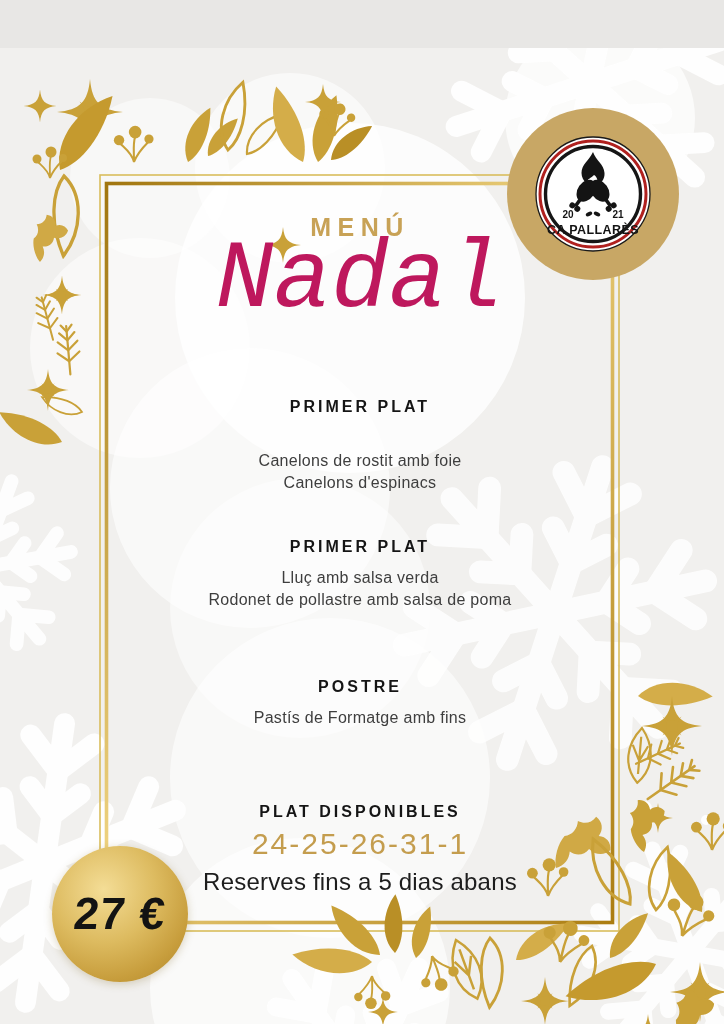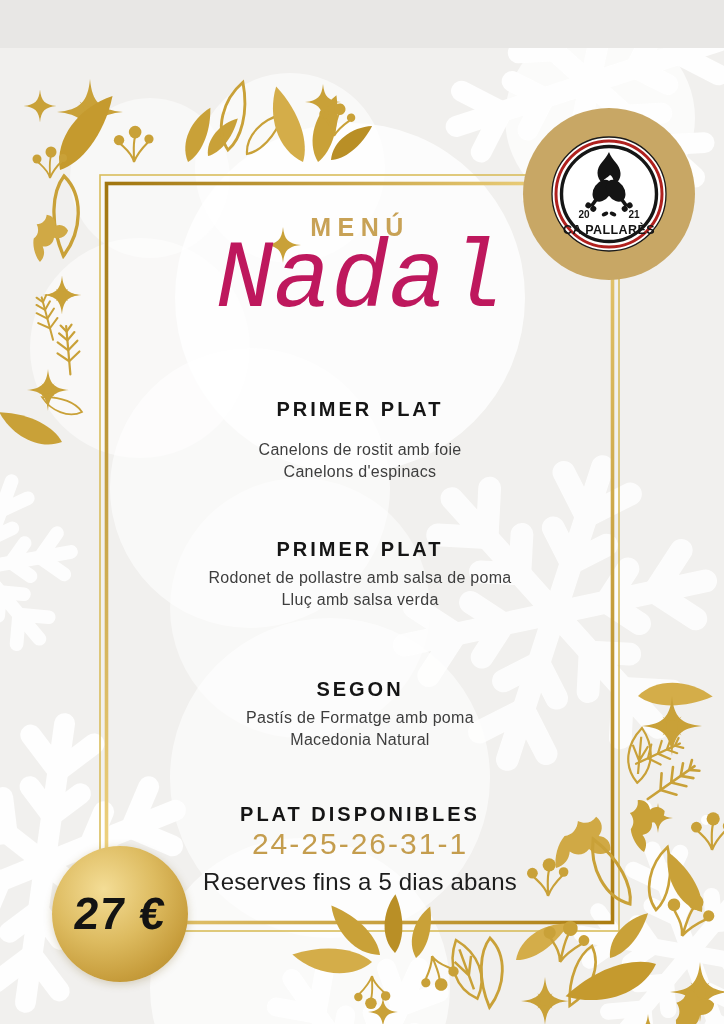--- a/index.html
+++ b/index.html
@@ -7,35 +7,35 @@
           background:#f1f0ee;font-family:"Liberation Sans",sans-serif;margin-top:48px;}
   .layer{position:absolute;left:0;top:0;width:724px;height:1024px;pointer-events:none;}
 
   
   .content{position:absolute;left:100px;top:0;width:520px;text-align:center;z-index:5;}
   .kicker{position:absolute;top:165px;width:100%;font-size:25px;font-weight:700;
           letter-spacing:6.5px;color:#c8a256;}
   .script-title{position:absolute;top:178px;width:100%;
           font-family:Liberation Mono, monospace;font-style:italic;font-weight:500;
           font-size:96px;line-height:110px;color:#be185d;}
-  .sec-h{position:absolute;width:100%;font-size:20px;font-weight:700;
+  .sec-h{position:absolute;width:100%;font-size:16px;font-weight:700;
           letter-spacing:3px;color:#151515;}
   .sec-items{position:absolute;width:100%;font-size:16px;line-height:21.8px;
           color:#3e3e3e;letter-spacing:.3px;}
-  .h-primer{top:350px}.i-primer{top:391px}
+  .h-primer{top:350px}.i-primer{top:402px}
   .h-segon{top:490px}.i-segon{top:519px}
   .h-postre{top:630px}.i-postre{top:659px}
   .h-dies{top:755px}
   .dates{position:absolute;top:779px;width:100%;font-size:30px;font-weight:400;
           letter-spacing:2px;color:#c49d4e;}
   .note{position:absolute;top:820px;width:100%;font-size:24px;font-weight:400;
           color:#1d1d1d;letter-spacing:.2px;}
 
   
-  .badge{position:absolute;left:523px;top:60px;width:172px;height:172px;z-index:6;}
+  .badge{position:absolute;left:507px;top:60px;width:172px;height:172px;z-index:6;}
 
   
   .price{position:absolute;left:52px;top:798px;width:136px;height:136px;border-radius:50%;
          background:radial-gradient(circle at 38% 32%,#f4dd96 0%,#ddbb60 42%,#c79d3c 72%,#ab832a 100%);
          display:flex;align-items:center;justify-content:center;z-index:6;
          box-shadow:0 2px 8px rgba(120,90,20,.25);}
   .price span{font-size:45px;font-weight:800;color:#131313;transform:skewX(-6deg);
          letter-spacing:1px;}
 </style>
 </head>
@@ -195,28 +195,27 @@
     <div class="script-title">Nadal</div>
 
     <div class="sec-h h-primer">PRIMER PLAT</div>
     <div class="sec-items i-primer">
       <div>Canelons de rostit amb foie</div>
       <div>Canelons d'espinacs</div>
     </div>
 
     <div class="sec-h h-segon">PRIMER PLAT</div>
     <div class="sec-items i-segon">
+      <div>Lluç amb salsa verda</div>
       <div>Rodonet de pollastre amb salsa de poma</div>
-      <div>Lluç amb salsa verda</div>
     </div>
 
-    <div class="sec-h h-postre">SEGON</div>
+    <div class="sec-h h-postre">POSTRE</div>
     <div class="sec-items i-postre">
-      <div>Pastís de Formatge amb poma</div>
-      <div>Macedonia Natural</div>
+      <div>Pastís de Formatge amb fins</div>
     </div>
 
     <div class="sec-h h-dies">PLAT DISPONIBLES</div>
     <div class="dates">24-25-26-31-1</div>
     <div class="note">Reserves fins a 5 dias abans</div>
   </div>
 
   <div class="badge">
     <svg width="172" height="172" viewBox="-86 -86 172 172">
       <circle cx="0" cy="0" r="86" fill="#c8a765"></circle>

